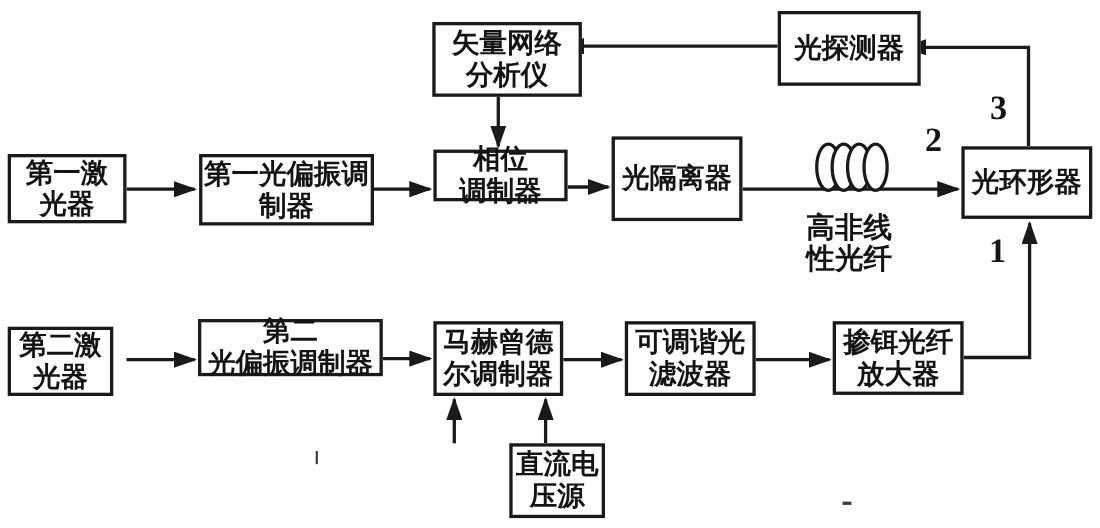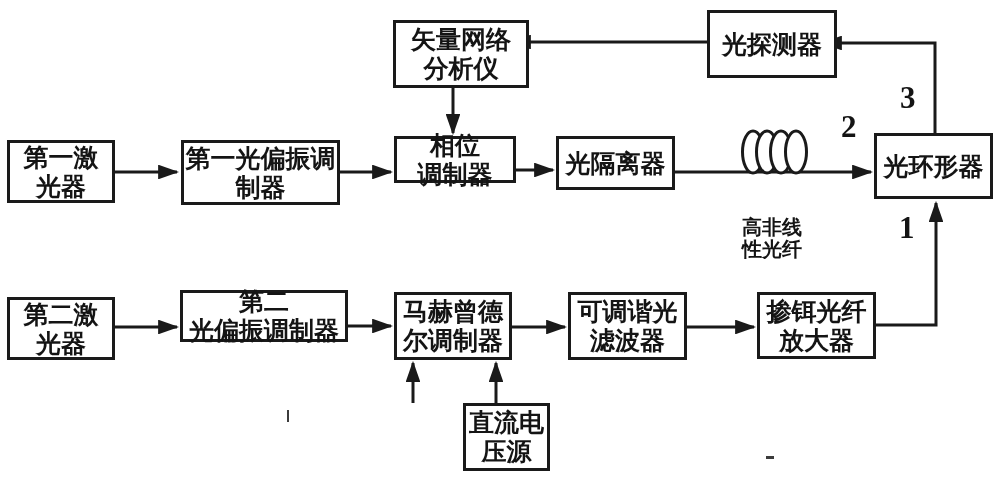--- a/index.html
+++ b/index.html
@@ -34,23 +34,22 @@
   }
   .ann {
     position: absolute;
     color: #141414;
     z-index: 2;
     white-space: pre-line;
     text-align: center;
   }
   .ann-cjk {
     font-weight: bold;
-    font-size: 20px;
+    font-size: 26px;
     line-height: 1.12;
-    margin-top: 24px;
   }
   .ann-port {
     font-family: "Liberation Serif", serif;
     font-size: 31px;
     font-weight: bold;
     line-height: 1;
   }
   .artifact {
     position: absolute;
     background: #3c3c3c;
@@ -107,33 +106,33 @@
   <div class="node" style="left:393px;top:20px;width:136px;height:68px">
     <span>矢量网络
 分析仪</span>
   </div>
 
   <div class="node" style="left:394px;top:136px;width:122px;height:47px">
     <span>相位
 调制器</span>
   </div>
 
-  <div class="node" style="left:556px;top:136px;width:119px;height:54px">
+  <div class="node" style="left:556px;top:124px;width:119px;height:77px">
     <span>光隔离器</span>
   </div>
 
   <div class="node" style="left:707px;top:10px;width:130px;height:68px">
     <span>光探测器</span>
   </div>
 
   <div class="node" style="left:874px;top:133px;width:119px;height:66px">
     <span>光环形器</span>
   </div>
 
-  <div class="node" style="left:7px;top:297px;width:108px;height:63px">
+  <div class="node" style="left:7px;top:297px;width:96px;height:63px">
     <span>第二激
 光器</span>
   </div>
 
   <div class="node" style="left:180px;top:290px;width:168px;height:52px">
     <span>第二
 光偏振调制器</span>
   </div>
 
   <div class="node" style="left:394px;top:292px;width:118px;height:68px">

